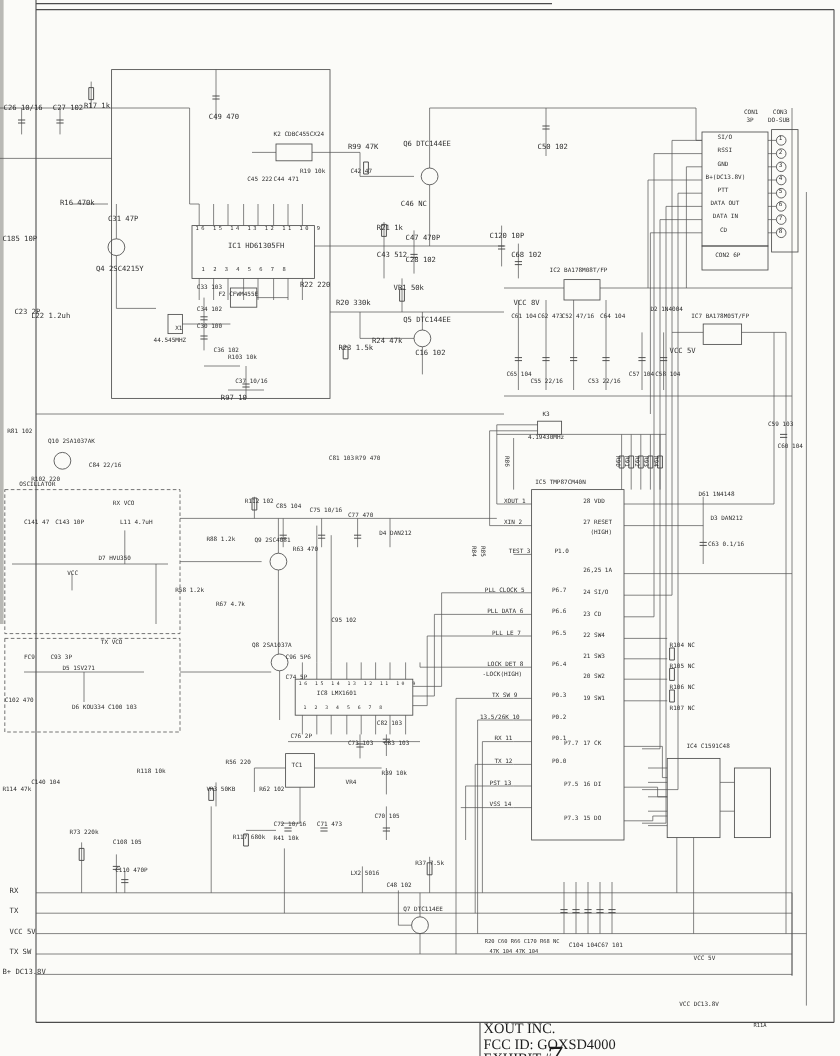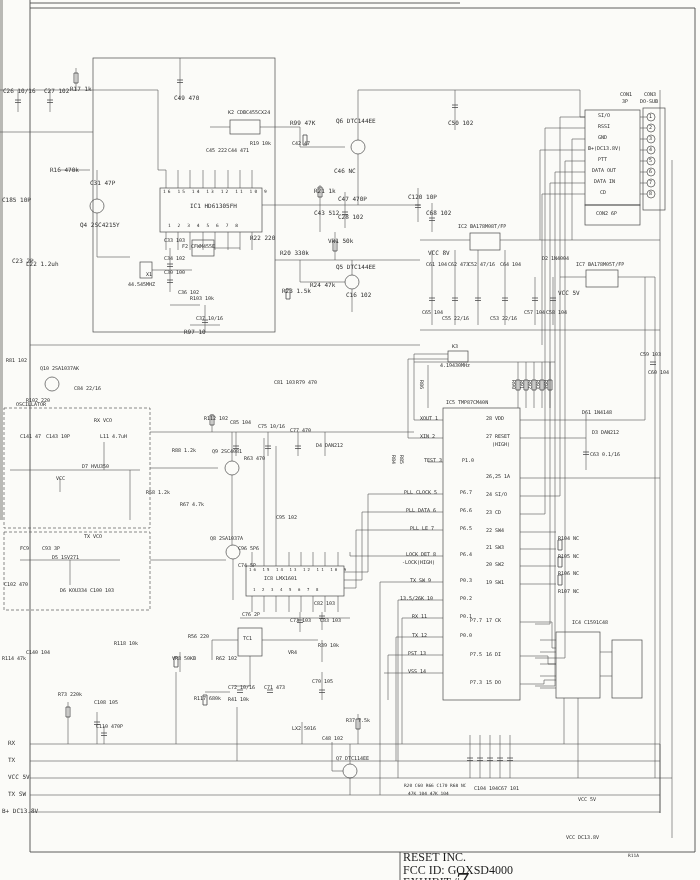--- a/index.html
+++ b/index.html
@@ -328,21 +328,21 @@
       <span class="lbl" style="left: 404px; top: 784px; font-size: 4.5px;">R20 C60 R66 C170 R68 NC</span>
       <span class="lbl" style="left: 408px; top: 792px; font-size: 4.5px;">47K 104 47K 104</span>
       <span class="lbl" style="left: 474px; top: 786px; font-size: 5px;">C104 104</span>
       <span class="lbl" style="left: 498px; top: 786px; font-size: 5px;">C67 101</span>
       <span class="lbl" style="left: 578px; top: 797px; font-size: 5px;">VCC 5V</span>
       <span class="lbl" style="left: 566px; top: 835px; font-size: 5px;">VCC DC13.8V</span>
       <span class="lbl" style="left: 628px; top: 854px; font-size: 4.5px;">R11A</span>
     </div>
 
   <div id="titleblock">
-    <div>RESET INC.</div>
+    <div>XOUT INC.</div>
     <div>FCC ID: GOXSD4000</div>
     <div id="exhibit-line">
       <span>EXHIBIT #:</span>
       <span id="exhibit-number">7</span>
       
     </div>
   </div>
 </div>
 
 </body></html>

